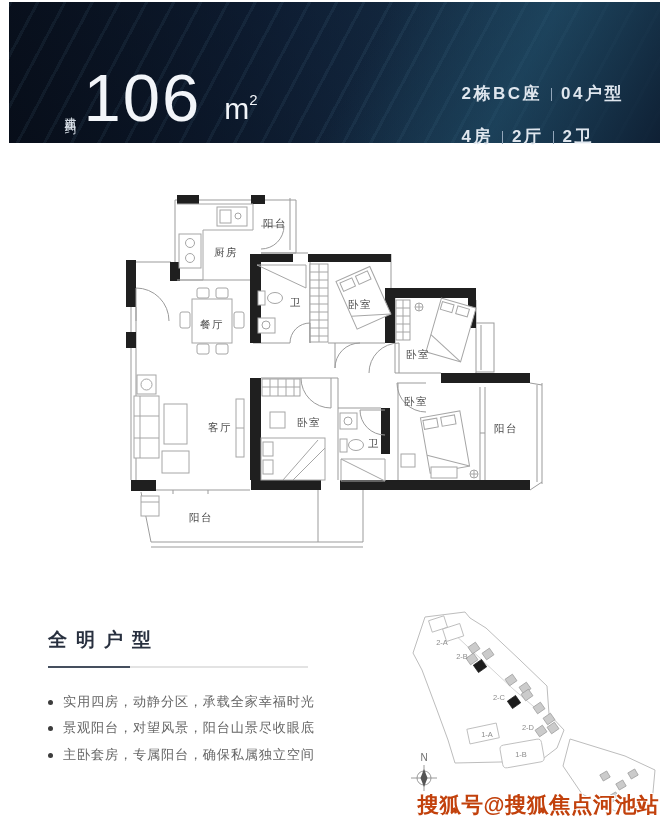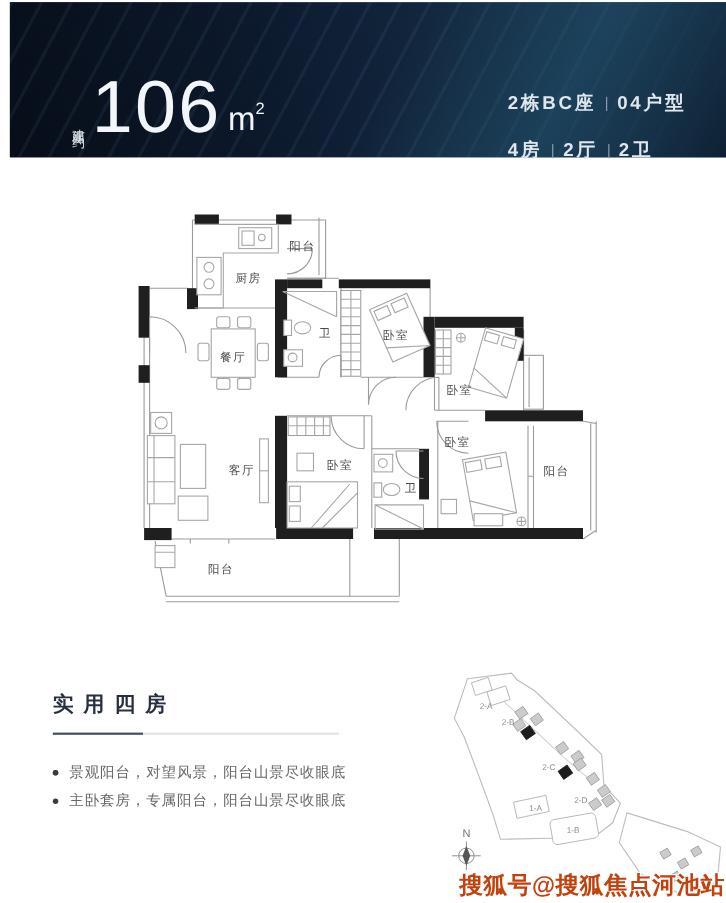--- a/index.html
+++ b/index.html
@@ -11,21 +11,21 @@
     background:
       linear-gradient(118deg, rgba(10,18,32,0) 0%, rgba(10,18,32,0) 52%, rgba(34,80,106,0.50) 76%, rgba(14,30,50,0.95) 100%),
       repeating-linear-gradient(118deg, rgba(130,190,220,0.07) 0 3px, rgba(0,0,0,0) 3px 24px),
       linear-gradient(62deg, rgba(7,13,24,0.92) 0%, rgba(13,26,44,0.35) 48%, rgba(28,62,88,0.55) 100%),
       linear-gradient(115deg,#0b1526 0%,#0e1e35 35%,#12263e 55%,#17364f 78%,#1d4b63 100%);
   }
   .area-block{position:absolute;left:55px;top:68px;display:flex;align-items:flex-end;color:#f2f5f9;}
   .area-prefix{writing-mode:vertical-rl;text-orientation:upright;font-size:11.5px;letter-spacing:3px;
     color:#dde4ec;margin-right:8px;padding-bottom:9px;line-height:1;}
   .area-value{font-size:67px;line-height:0.83;font-weight:400;letter-spacing:2px;}
-  .area-unit{font-size:30px;line-height:1;margin-left:6px;padding-bottom:2px;}
+  .area-unit{font-size:30px;line-height:1;margin-left:23px;padding-bottom:2px;}
   .area-unit sup{font-size:15px;vertical-align:14px;}
   .banner-right{position:absolute;right:36px;top:80px;color:#dfe6ee;font-size:17px;letter-spacing:2.5px;text-align:left;font-weight:bold;}
   .banner-right .row2{margin-top:20px;}
   .vsep{display:inline-block;width:1px;height:13px;background:#93a6ba;margin:0 9px;vertical-align:-2px;}
 
   
   .floorplan{position:absolute;left:113px;top:190px;}
   .fp-wall{fill:#1f1f1f;stroke:none;}
   .fp-thin{stroke:#9b9b9b;stroke-width:1;fill:none;}
   .fp-furn{stroke:#a6a6a6;stroke-width:1;fill:#ffffff;}
@@ -235,26 +235,26 @@
       <text class="fp-label" x="303" y="215">卧室</text>
       <text class="fp-label" x="393" y="242">阳台</text>
       <text class="fp-label" x="196" y="236">卧室</text>
       <text class="fp-label" x="261" y="257">卫</text>
       <text class="fp-label" x="107" y="241">客厅</text>
       <text class="fp-label" x="88" y="331">阳台</text>
     </g>
   </svg>
 
   <section class="features">
-    <h2>实用四房</h2>
+    <h2>全明户型</h2>
     <div class="rule"><span class="dark"></span><span class="light"></span></div>
     <ul class="feature-list">
-      <li><span class="dot"></span></li>
+      <li><span class="dot"></span><span>实用四房，动静分区，承载全家幸福时光</span></li>
       <li><span class="dot"></span><span>景观阳台，对望风景，阳台山景尽收眼底</span></li>
-      <li><span class="dot"></span><span>主卧套房，专属阳台，阳台山景尽收眼底</span></li>
+      <li><span class="dot"></span><span>主卧套房，专属阳台，确保私属独立空间</span></li>
     </ul>
   </section>
 
   <svg class="siteplan" width="260" height="218" viewBox="0 0 260 218">
     <path class="sp-bound" d="M25,19 L65,14 L70,20 L86,30 L120,62 L147,88 L149,116 L164,132 L157,150 L140,163 L100,164 L55,165 L48,142 L37,112 L22,72 L13,55 Z"></path>
     <path class="sp-bound" d="M170,141 L225,158 L255,172 L252,205 L215,213 L182,196 L163,168 Z"></path>
     <path class="sp-road" d="M52,34 L82,62 L112,90 L140,114"></path>
 
     <g>
       <rect class="sp-bld-white" x="30" y="20" width="16" height="12" transform="rotate(-18 38 26)"></rect>

